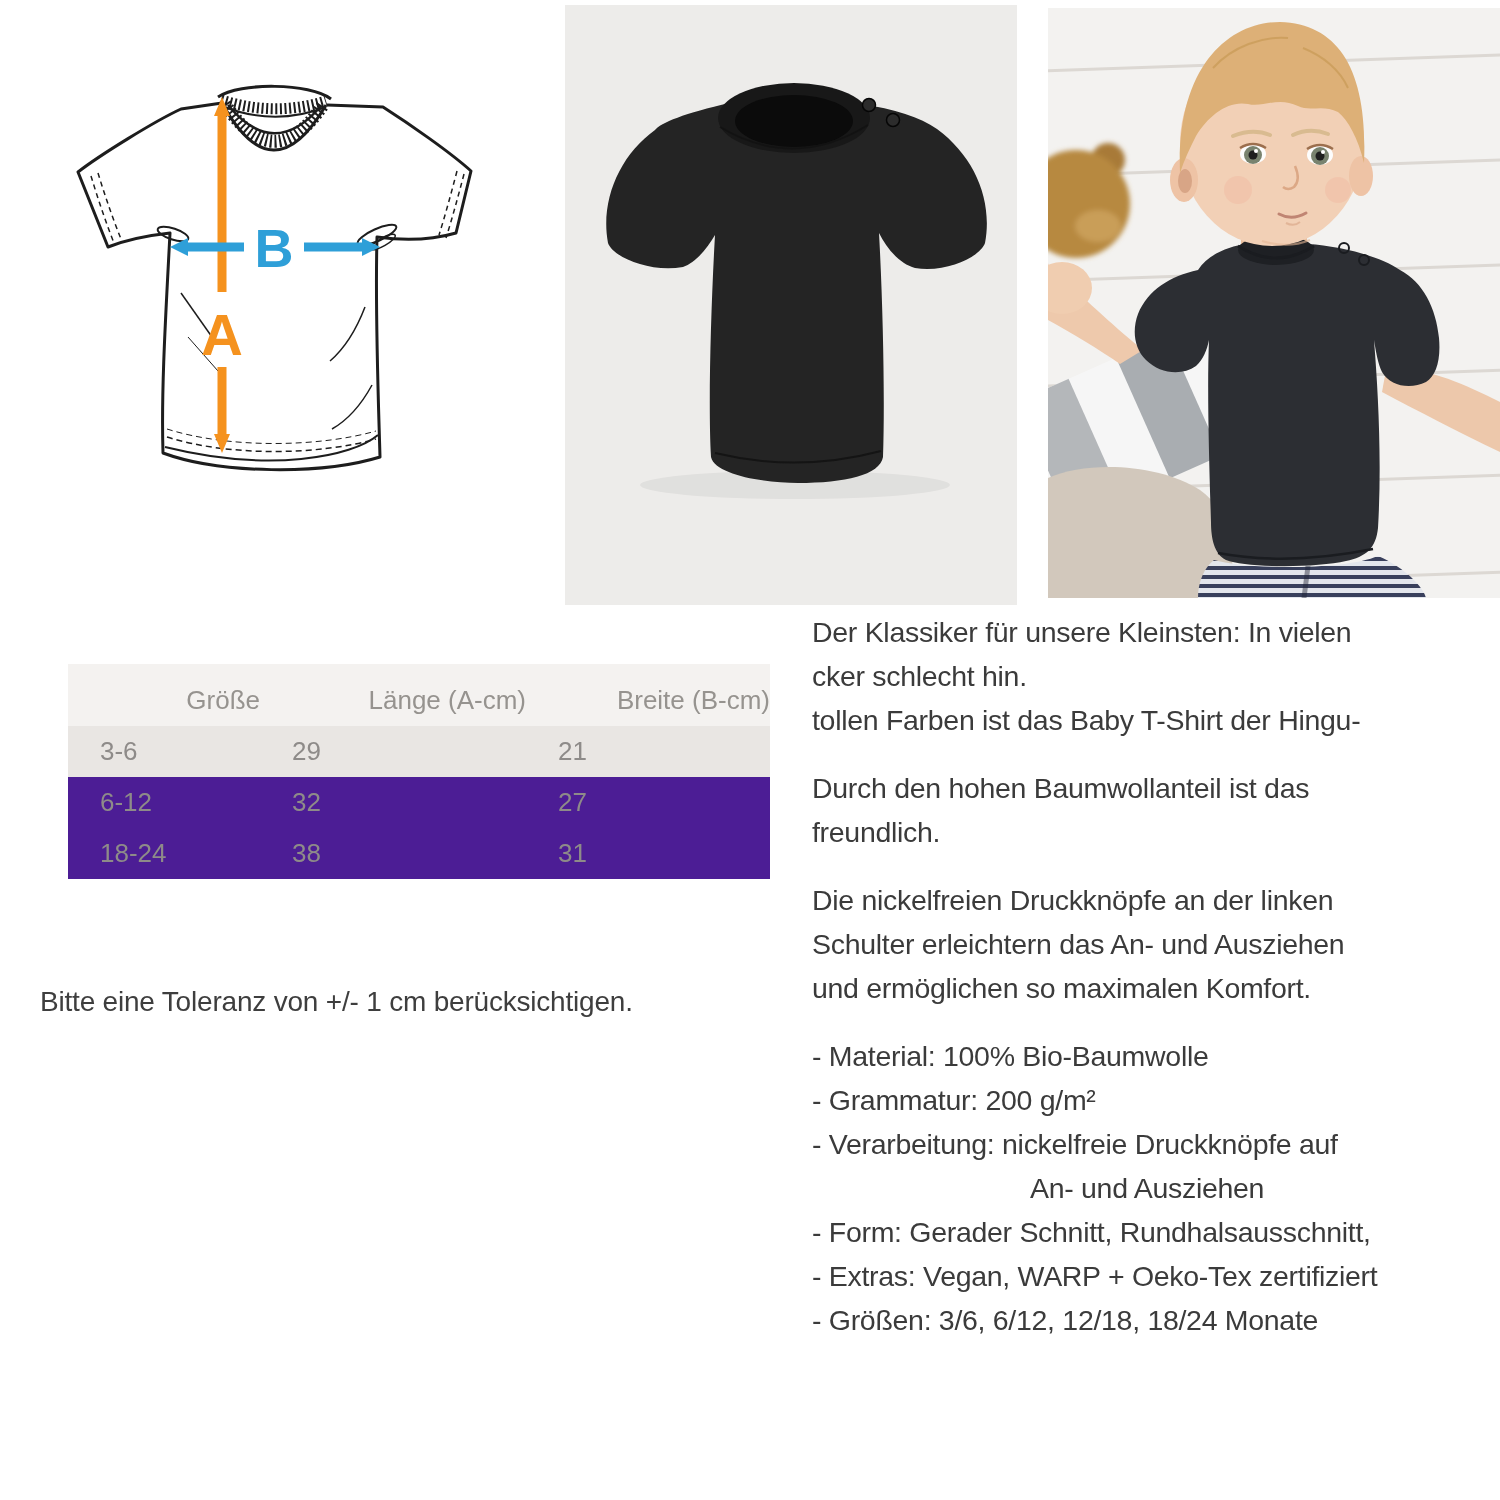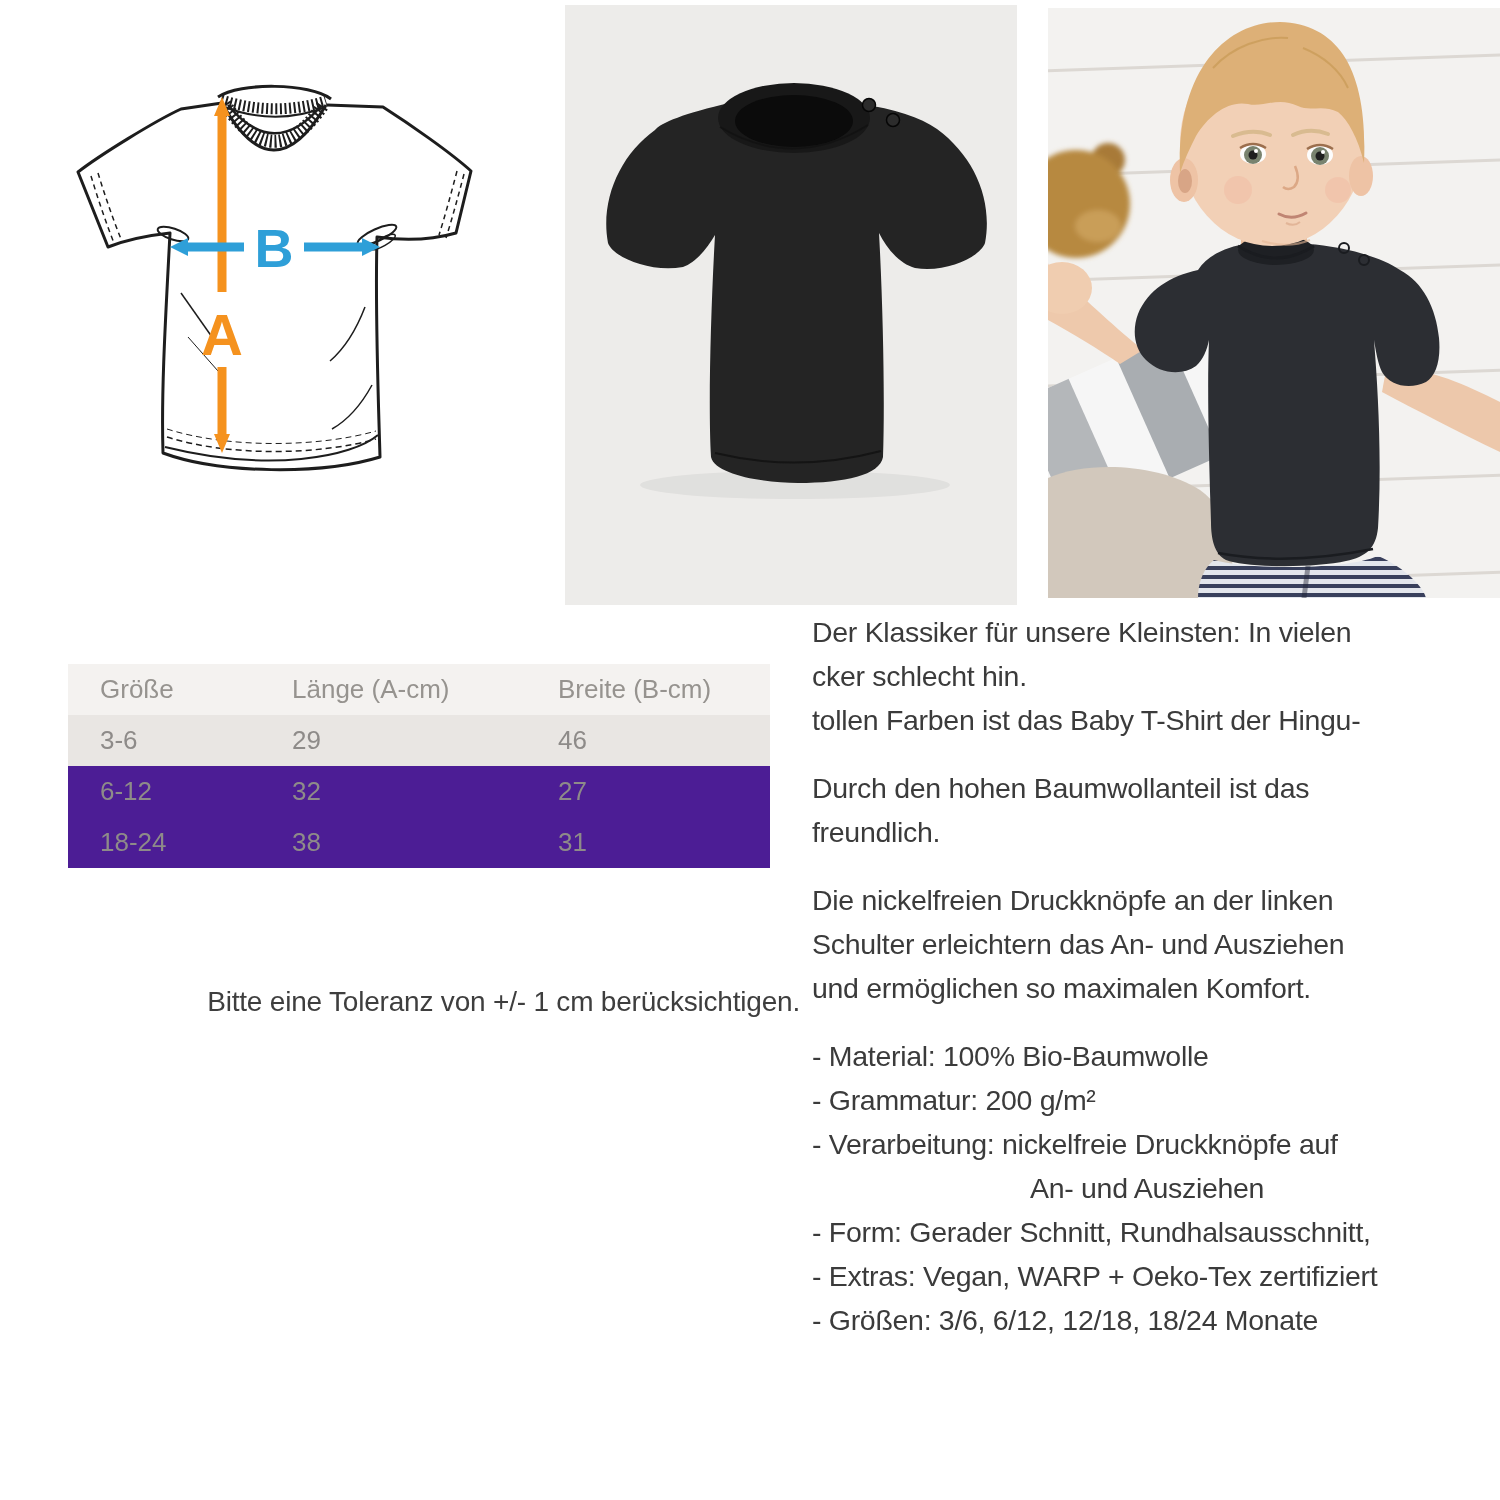--- a/index.html
+++ b/index.html
@@ -10,32 +10,32 @@
   .panel{position:absolute;}
   .panel-diagram{left:0;top:0;width:560px;height:620px;background:#ffffff;}
   .panel-product{left:565px;top:5px;width:452px;height:600px;background:#edecea;}
   .panel-photo{left:1048px;top:8px;width:452px;height:590px;background:#f3f2f0;}
 
   table.size-table{
     position:absolute;left:68px;top:664px;width:702px;
     border-collapse:collapse;table-layout:fixed;font-size:26px;
   }
   .size-table th{
-    font-weight:normal;text-align:left;color:#96938f;background:#f4f2f0;
-    height:51px;padding:0 0 0 32px;
+    font-weight:normal;text-align:right;color:#96938f;background:#f4f2f0;
+    height:51px;padding:11px 0 0 32px;
   }
   .size-table td{
     color:#8e8b89;height:51px;padding:0 0 0 32px;
   }
   .size-table tr.dark td{background:#e9e6e3;}
   .size-table tr.light td{background:#4c1d95;}
 
   .tolerance{
     position:absolute;left:40px;top:986px;width:760px;
-    text-align:right;font-size:28px;color:#3e3e3e;letter-spacing:-0.2px;
+    text-align:left;font-size:28px;color:#3e3e3e;letter-spacing:-0.2px;
   }
 
   .description{
     position:absolute;left:812px;top:610px;width:660px;
     font-size:28.5px;line-height:44px;color:#3b3b3b;letter-spacing:-0.3px;
   }
   .description p{margin:0 0 24px 0;}
   .description .ln{display:block;}
   .specs{margin:0;}
   .specs .ln.indent{padding-left:218px;}
@@ -233,21 +233,21 @@
       <tr>
         <th>Größe</th>
         <th>Länge (A-cm)</th>
         <th>Breite (B-cm)</th>
       </tr>
     </thead>
     <tbody>
       <tr class="dark">
         <td>3-6</td>
         <td>29</td>
-        <td>46</td>
+        <td>21</td>
       </tr>
       <tr class="light">
         <td>6-12</td>
         <td>32</td>
         <td>27</td>
       </tr>
       <tr class="light">
         <td>18-24</td>
         <td>38</td>
         <td>31</td>

